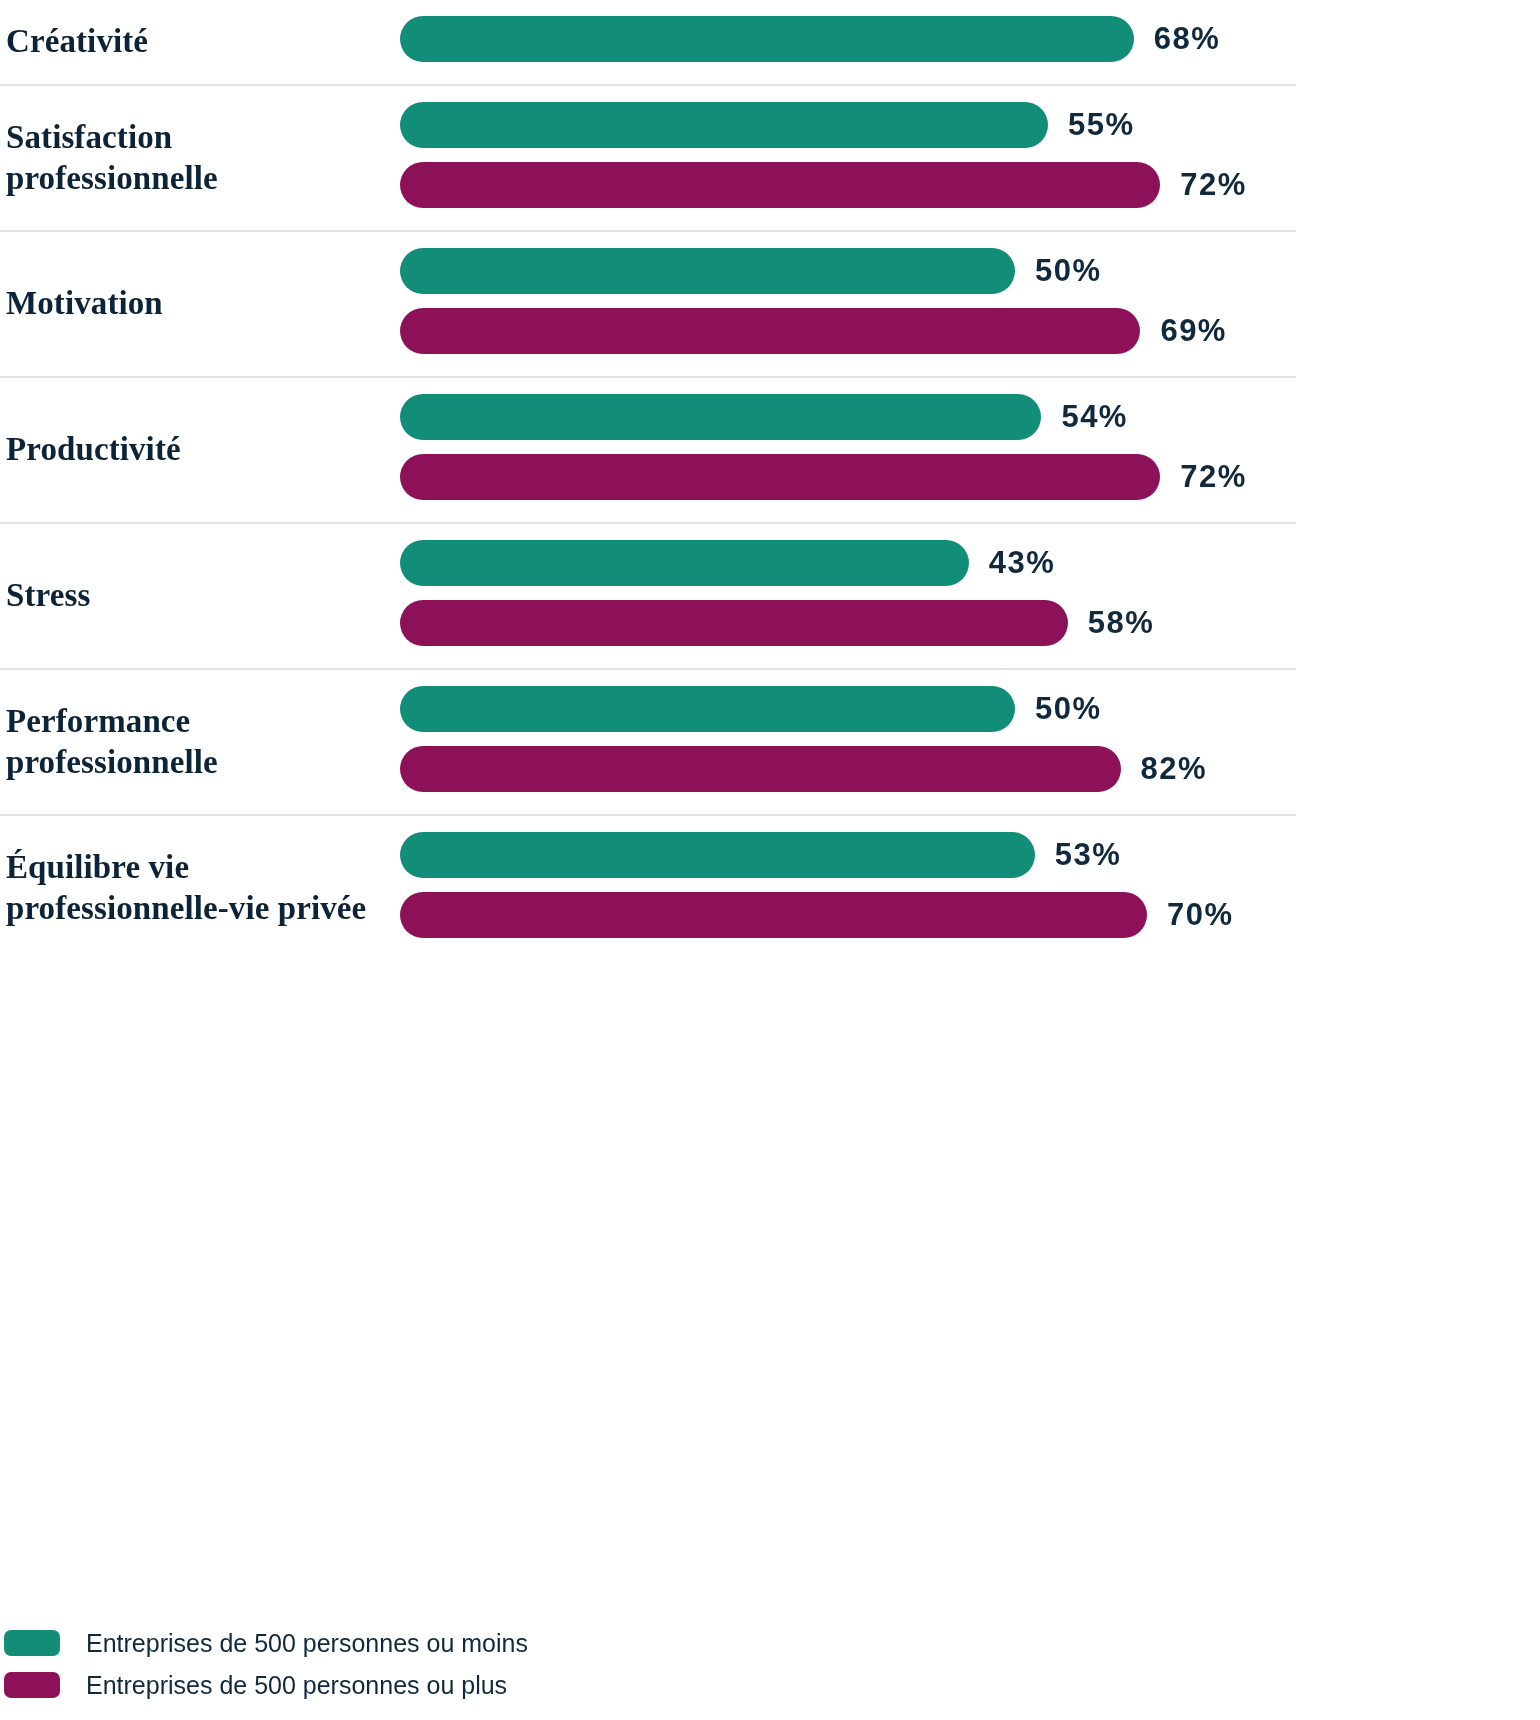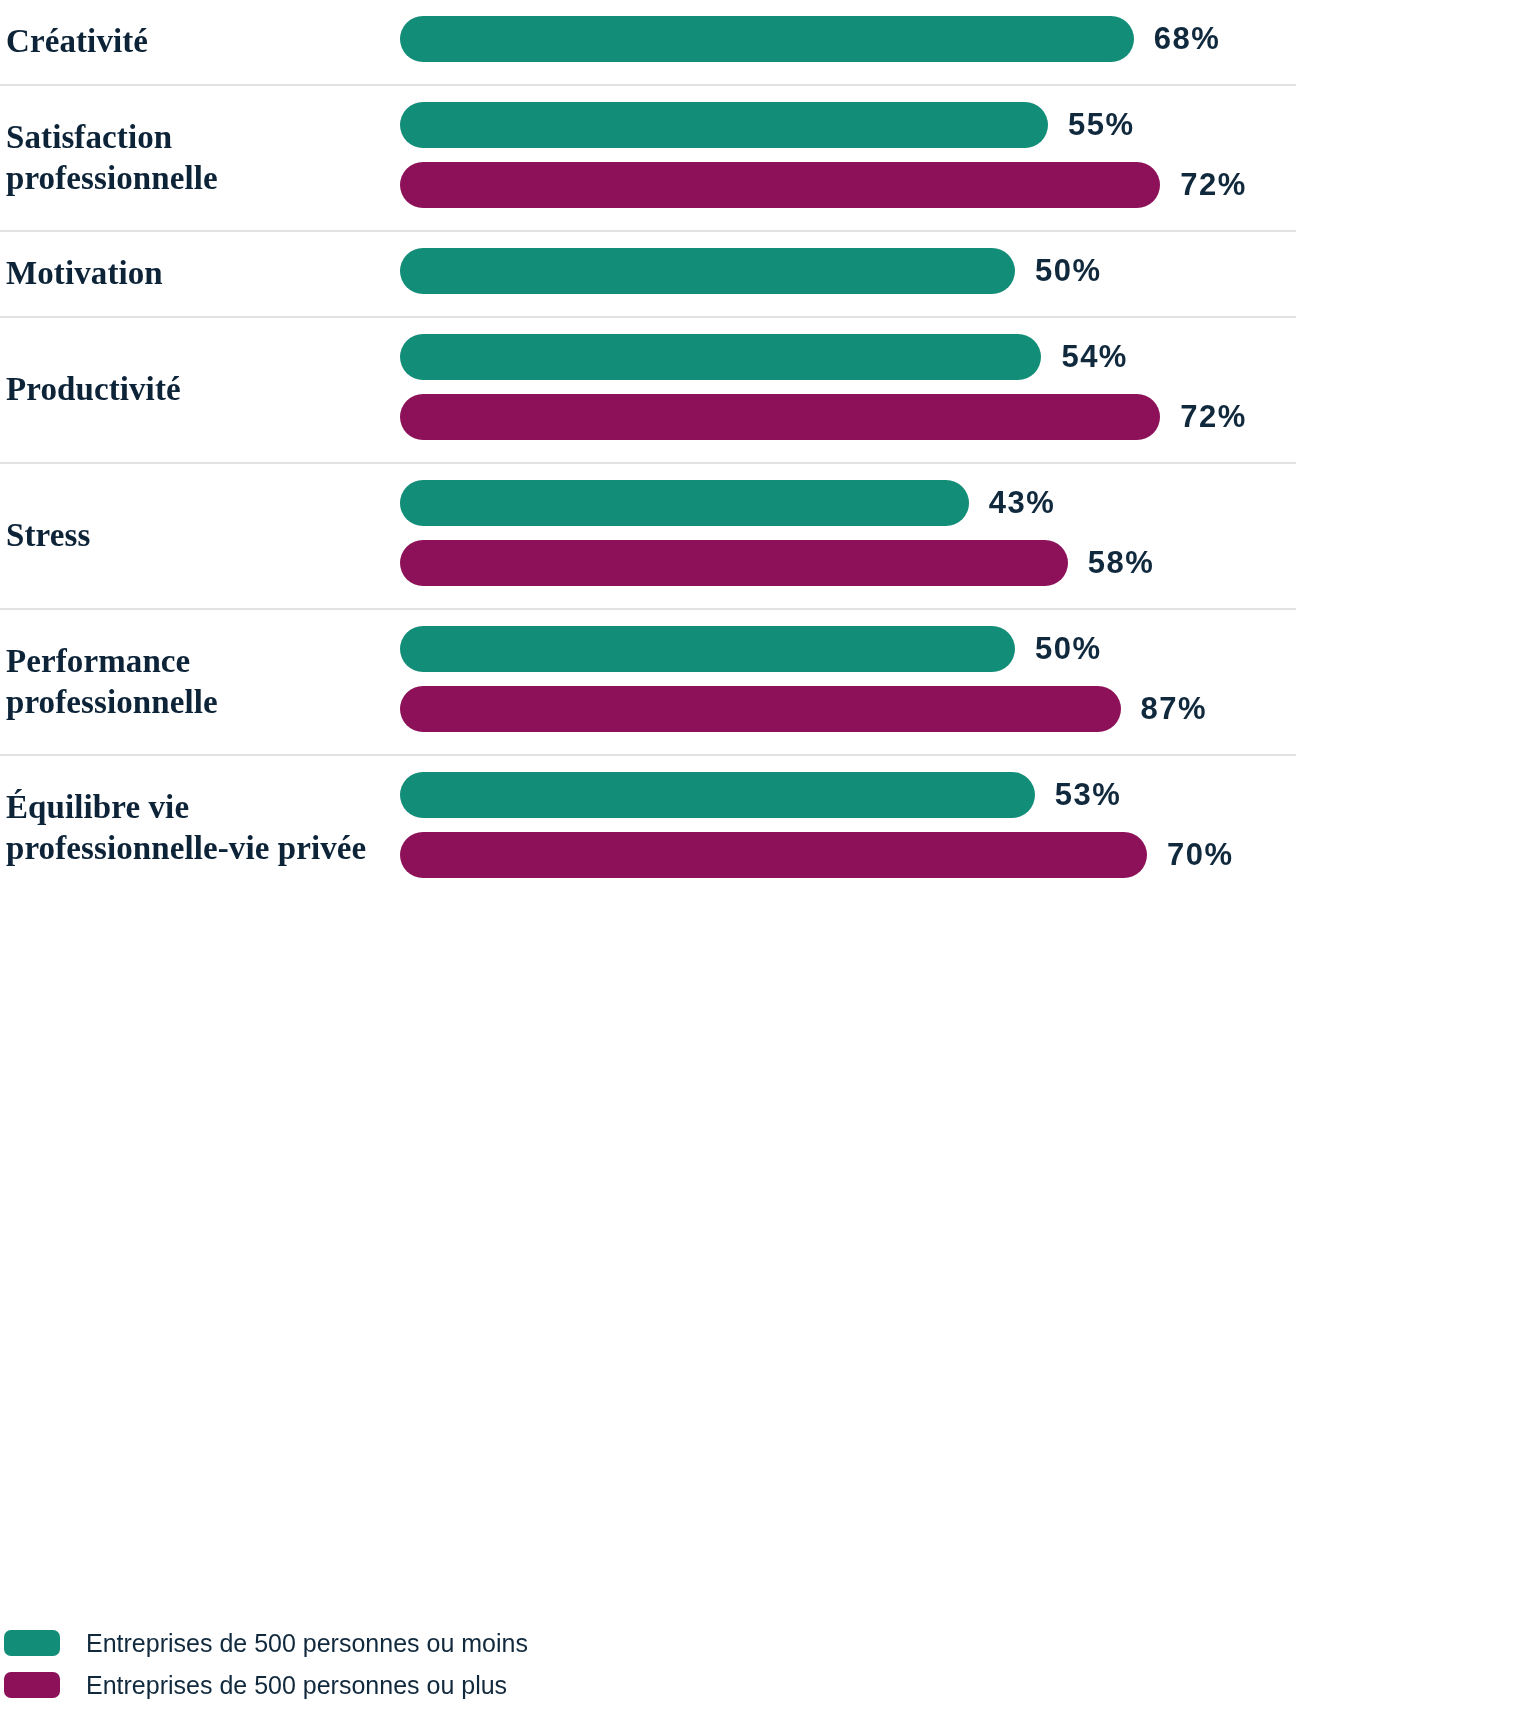--- a/index.html
+++ b/index.html
@@ -122,20 +122,24 @@
           </div>
         </div>
       </div>
       <div class="row">
         <div class="cat-label">Motivation</div>
         <div class="bars">
           <div class="bar-line">
             <div class="bar small" style="width: 615px;"></div>
             <span class="bar-val">50%</span>
           </div>
+          <div class="bar-line">
+            <div class="bar large" style="width: 740.4px;"></div>
+            <span class="bar-val">69%</span>
+          </div>
         </div>
       </div>
       <div class="row">
         <div class="cat-label">Productivité</div>
         <div class="bars">
           <div class="bar-line">
             <div class="bar small" style="width: 641.4px;"></div>
             <span class="bar-val">54%</span>
           </div>
           <div class="bar-line">
@@ -159,21 +163,21 @@
       </div>
       <div class="row">
         <div class="cat-label">Performance professionnelle</div>
         <div class="bars">
           <div class="bar-line">
             <div class="bar small" style="width: 615px;"></div>
             <span class="bar-val">50%</span>
           </div>
           <div class="bar-line">
             <div class="bar large" style="width: 720.6px;"></div>
-            <span class="bar-val">87%</span>
+            <span class="bar-val">82%</span>
           </div>
         </div>
       </div>
       <div class="row">
         <div class="cat-label">Équilibre vie professionnelle-vie privée</div>
         <div class="bars">
           <div class="bar-line">
             <div class="bar small" style="width: 634.8px;"></div>
             <span class="bar-val">53%</span>
           </div>

